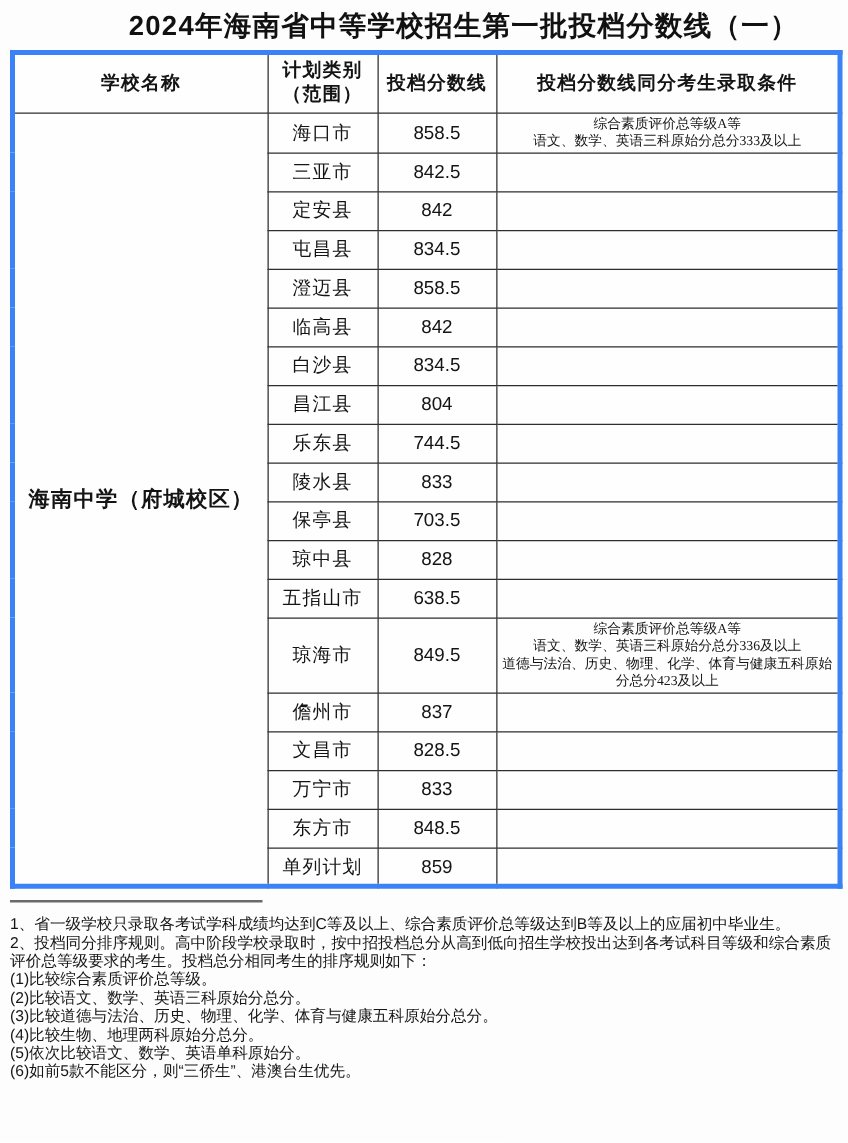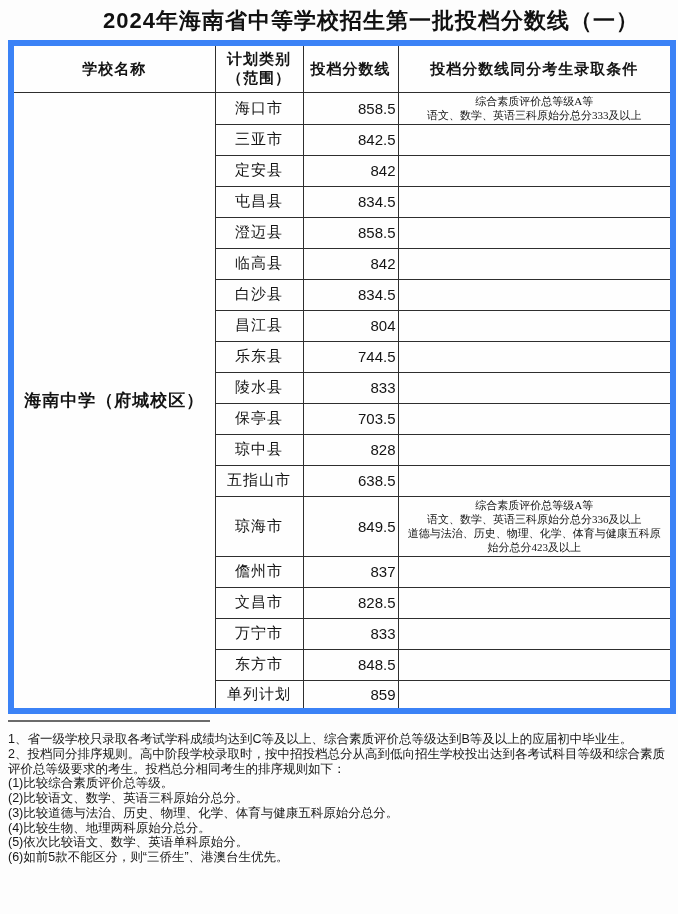--- a/index.html
+++ b/index.html
@@ -19,42 +19,42 @@
     letter-spacing: 1px;
     color: #111;
     padding-left: 32px;
   }
 
   table.score-table {
     position: absolute; left: 8px; top: 40px;
     width: 662px;
     border-collapse: collapse;
     table-layout: fixed;
-    border: 6px solid #3b82f6;
+    border: 4px solid #3b82f6;
     background: #fefefe;
   }
   .score-table th, .score-table td {
     border: 1px solid #2e2e2e;
     text-align: center;
     vertical-align: middle;
     padding: 0 2px;
     overflow: hidden;
   }
   .score-table thead th {
     height: 46px;
     font-size: 15px;
     font-weight: bold;
     white-space: pre-line;
     line-height: 1.25;
     letter-spacing: 1px;
   }
   .score-table tbody tr { height: 31px; }
   td.school-cell { font-size: 17px; letter-spacing: 1px; font-weight: bold; }
   td.region-cell { font-size: 15px; letter-spacing: 1px; margin-left: 10px; }
-  td.score-cell  { font-size: 15px; text-align: right; }
+  td.score-cell  { font-size: 15px; }
   td.cond-cell   { font-size: 11px; line-height: 1.3; padding: 1px 4px; }
   td.cond-cell .cond-line { text-align: center; font-family: Liberation Serif, serif; }
 
   .table-bottom-rule {
     position: absolute; left: 8px; top: 720px;
     width: 202px; height: 2px;
     background: #6a6a6a;
   }
 
   .notes {

